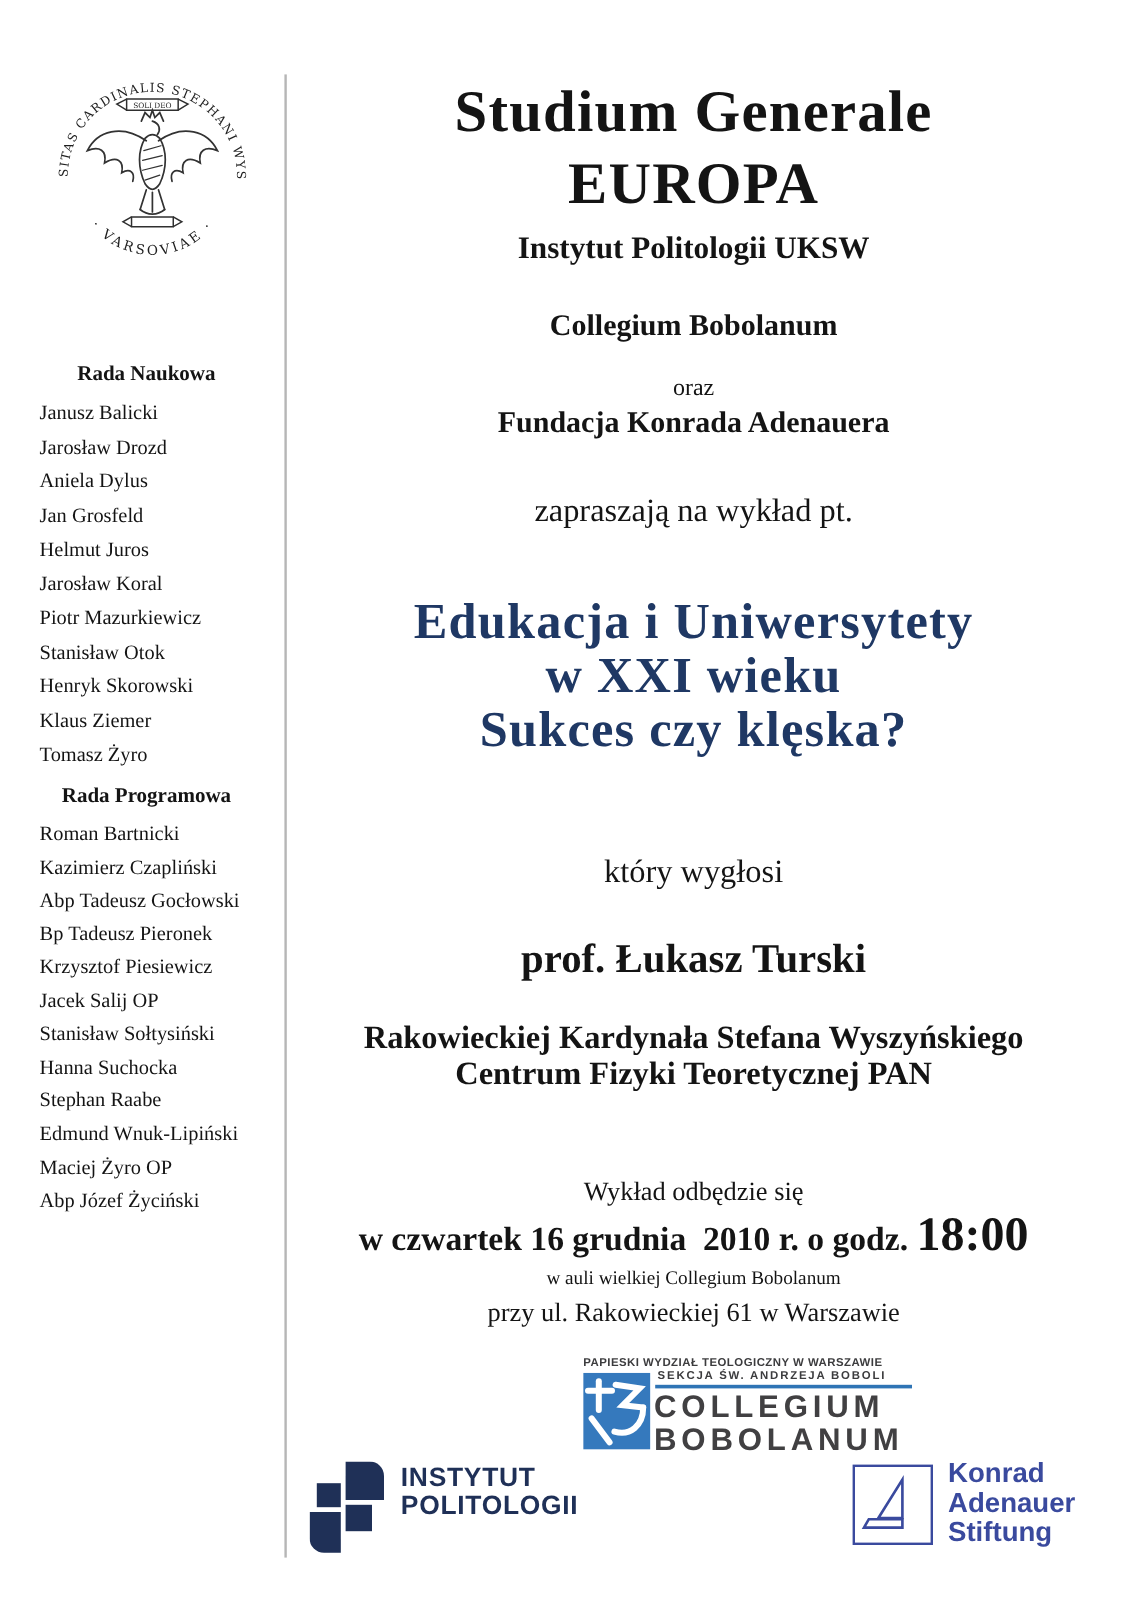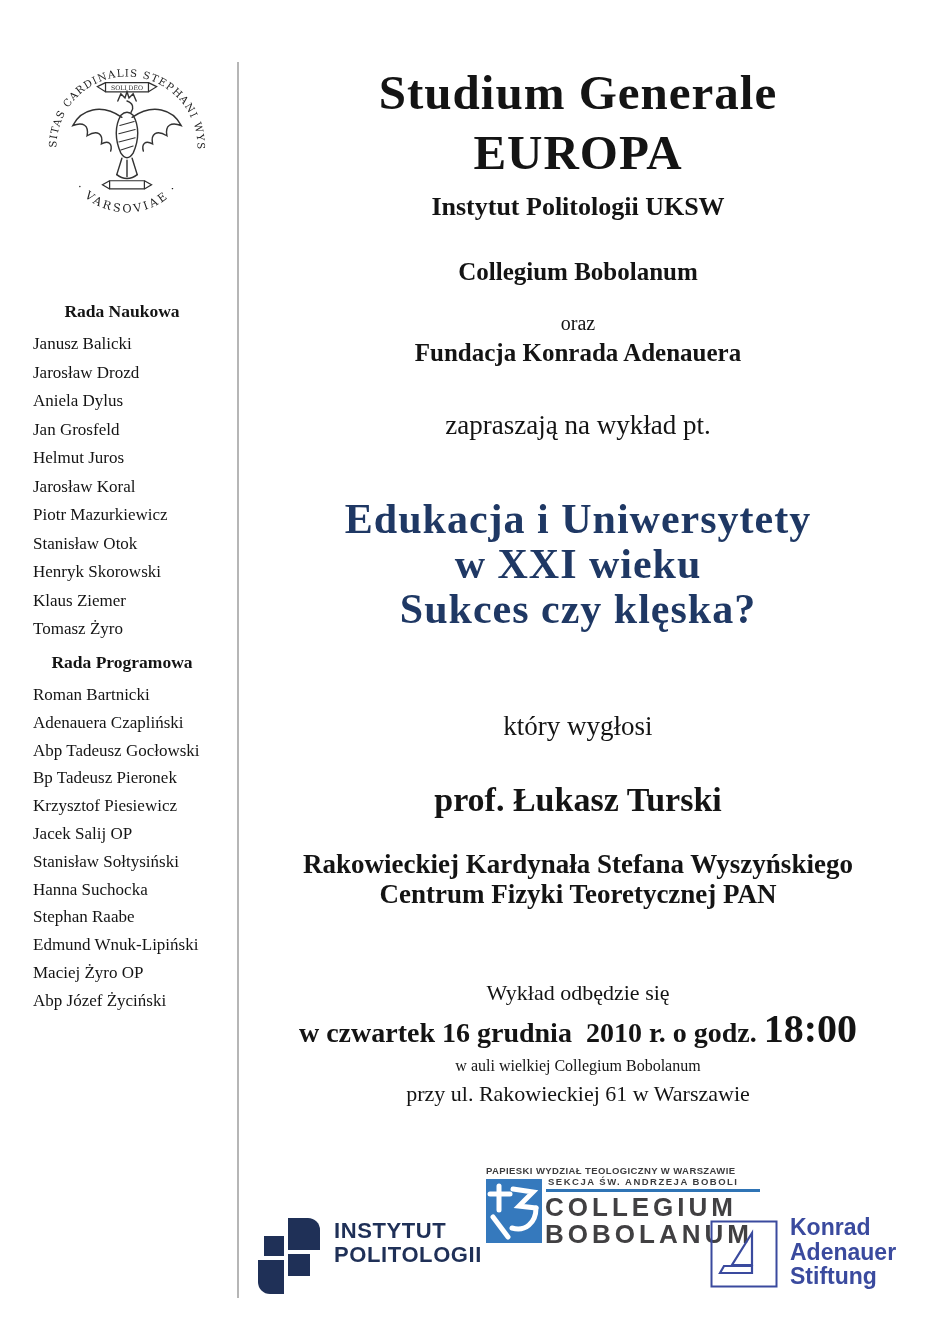--- a/index.html
+++ b/index.html
@@ -36,21 +36,21 @@
   .intro2  { top:711px; font-size:27px; }
   .prof    { top:781px; font-size:34px; font-weight:bold; }
   .affil   { top:849px; font-size:27px; font-weight:bold; line-height:30px; }
   .ev1     { top:980px; font-size:22px; }
   .datel   { top:1008px; font-size:28px; font-weight:bold; line-height:42px; white-space:pre; }
   .datel .time { font-size:40px; }
   .ven1    { top:1057px; font-size:16px; }
   .ven2    { top:1081px; font-size:22px; }
 
   
-  .bob { position:absolute; left:484px; top:1165px; width:280px; height:84px;
+  .bob { position:absolute; left:484px; top:1130px; width:280px; height:84px;
          font-family:"Liberation Sans", sans-serif; text-align:center; }
   .bob-l1 { position:absolute; top:0; left:2px; font-size:9.5px; font-weight:bold;
             color:#3c3c3e; letter-spacing:0.4px; white-space:nowrap; }
   .bob-l2 { position:absolute; top:11px; left:64px; font-size:9.5px; font-weight:bold;
             color:#3c3c3e; letter-spacing:1.5px; white-space:nowrap; }
   .bob-icon { position:absolute; top:14px; left:2px; }
   .bob-rule { position:absolute; top:23.5px; left:62px; width:214px; height:3px; background:#2f74b5; }
   .bob-n { position:absolute; left:61px; font-size:26px; font-weight:bold; color:#414042;
            letter-spacing:4px; white-space:nowrap; }
   .bob-n1 { top:27px; } .bob-n2 { top:54px; }
@@ -123,21 +123,21 @@
       <div class="nm">Piotr Mazurkiewicz</div>
       <div class="nm">Stanisław Otok</div>
       <div class="nm">Henryk Skorowski</div>
       <div class="nm">Klaus Ziemer</div>
       <div class="nm">Tomasz Żyro</div>
     </div>
 
   <div class="side-heading h-programowa">Rada Programowa</div>
   <div class="side-list l-programowa">
       <div class="nm">Roman Bartnicki</div>
-      <div class="nm">Adenauera Czapliński</div>
+      <div class="nm">Kazimierz Czapliński</div>
       <div class="nm">Abp Tadeusz Gocłowski</div>
       <div class="nm">Bp Tadeusz Pieronek</div>
       <div class="nm">Krzysztof Piesiewicz</div>
       <div class="nm">Jacek Salij OP</div>
       <div class="nm">Stanisław Sołtysiński</div>
       <div class="nm">Hanna Suchocka</div>
       <div class="nm">Stephan Raabe</div>
       <div class="nm">Edmund Wnuk-Lipiński</div>
       <div class="nm">Maciej Żyro OP</div>
       <div class="nm">Abp Józef Życiński</div>

